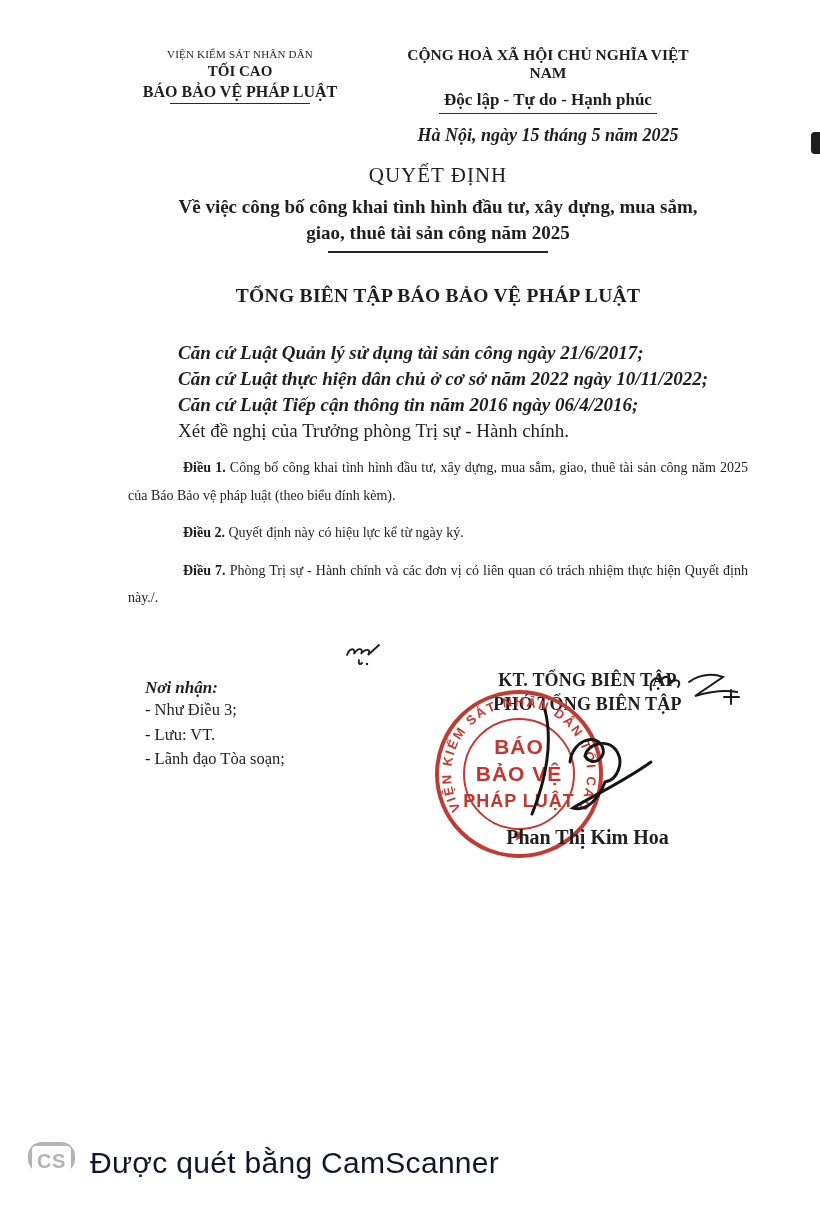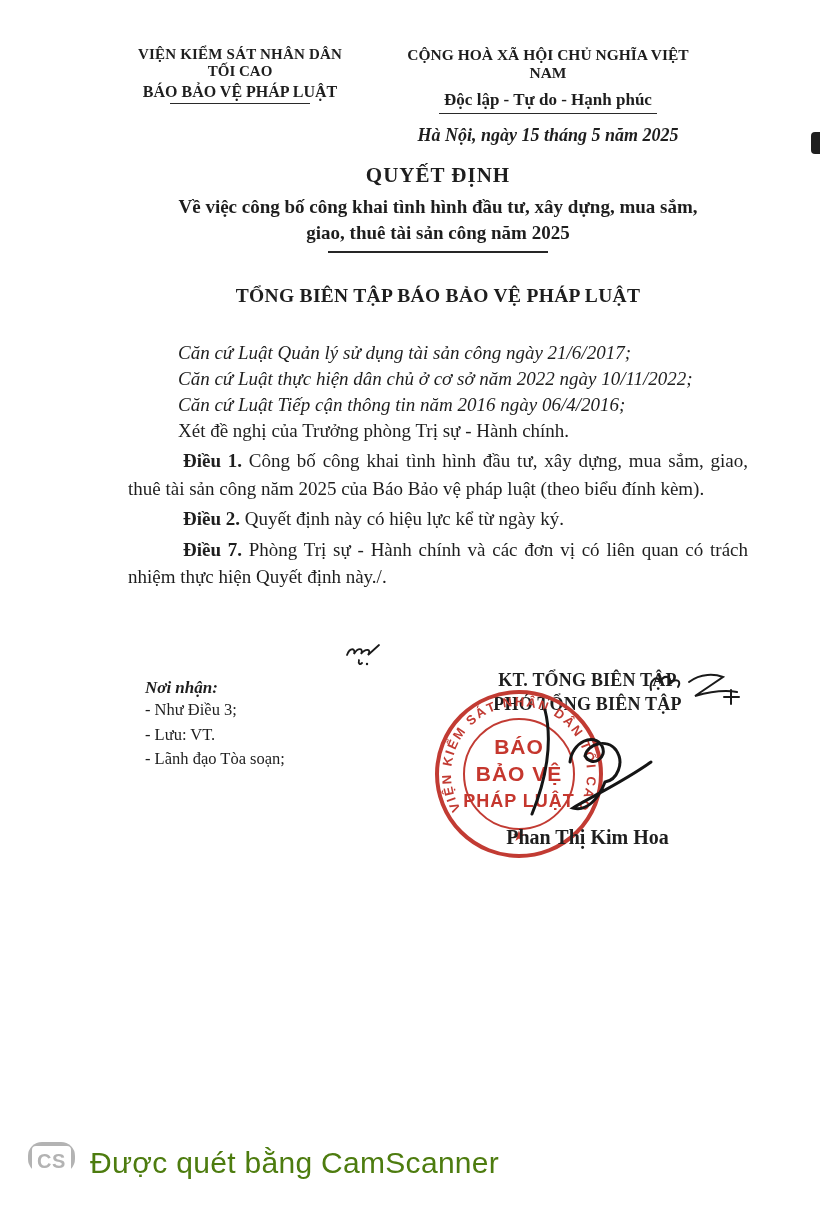--- a/index.html
+++ b/index.html
@@ -2,47 +2,47 @@
 <html><head>
 <meta charset="utf-8">
 <style>
   html,body{margin:0;padding:0;background:#ffffff;}
   body{width:820px;height:1214px;position:relative;overflow:hidden;
        font-family:"Liberation Serif","DejaVu Serif",serif;color:#1e1e1e;}
   .abs{position:absolute;}
 
   
   .hdr-left{left:126px;top:46px;width:228px;text-align:center;}
-  .hdr-left .l1{font-size:15px;font-weight:700;letter-spacing:.2px;line-height:17px;}
+  .hdr-left .l1{font-size:11px;font-weight:400;letter-spacing:.2px;line-height:17px;}
   .hdr-left .l2{font-size:15px;font-weight:700;line-height:17px;}
   .hdr-left .l3{font-size:16px;font-weight:700;line-height:19px;margin-top:2px;}
   .unit-underline{width:140px;height:0;border-top:1.6px solid #2a2a2a;margin:2px auto 0;}
   .hdr-left .l4{font-size:18px;font-weight:600;margin-top:4px;}
 
   .hdr-right{left:392px;top:46px;width:312px;text-align:center;}
   .hdr-right .l1{font-size:15.5px;font-weight:700;line-height:18px;}
   .hdr-right .l2{font-size:17px;font-weight:700;margin-top:8px;
                  display:inline-block;border-bottom:1.6px solid #2a2a2a;padding:0 5px 3px;}
   .hdr-right .l3{font-size:18px;font-weight:700;font-style:italic;margin-top:11px;}
 
   .edge-mark{right:0;top:132px;width:9px;height:22px;background:#1f1f1f;border-radius:4px 0 0 4px;}
 
   
   .main{left:128px;top:160px;width:620px;}
-  .doc-title{text-align:center;font-size:21px;font-weight:700;letter-spacing:1px;padding-top:3px;}
+  .doc-title{text-align:center;font-size:21px;font-weight:400;letter-spacing:1px;padding-top:3px;}
   .doc-subject{text-align:center;font-size:19px;font-weight:700;line-height:26px;margin-top:6px;}
   .subject-underline{width:220px;height:0;border-top:2px solid #262626;margin:5px auto 0;}
   .issuer{text-align:center;font-size:19.5px;font-weight:700;letter-spacing:.3px;margin-top:32px;}
 
   .preamble{margin-top:33px;font-size:19px;line-height:26px;}
-  .preamble .cit{font-style:italic;text-indent:50px;}
+  .preamble .cit{font-style:italic;text-indent:50px;font-weight:bold;}
   .preamble .prop{text-indent:50px;}
 
   .decision-heading{text-align:center;font-size:20px;font-weight:700;letter-spacing:.5px;margin-top:33px;}
-  .article{font-size:19px;line-height:27.5px;text-align:justify;text-indent:55px;margin:3px 0 0;}
+  .article{font-size:14px;line-height:27.5px;text-align:justify;text-indent:55px;margin:10px 0 0;}
   .article b{font-weight:700;}
 
   
   .recipients{left:145px;top:678px;width:240px;}
   .recipients .head{font-size:17px;font-weight:700;font-style:italic;}
   .recipients .item{font-size:16.5px;line-height:24.5px;}
 
   .sig-block{left:455px;top:668px;width:265px;text-align:center;}
   .sig-block .t1,.sig-block .t2{font-size:18px;font-weight:700;line-height:24px;letter-spacing:.2px;}
   .signer-name{left:455px;top:826px;width:265px;text-align:center;font-size:20px;font-weight:700;}
@@ -51,21 +51,21 @@
   .sig-svg{pointer-events:none;}
 
   
   .cs-icon{left:28px;top:1142px;width:47px;height:31px;background:#b3b3b3;border-radius:14px;
            box-sizing:border-box;padding:4px 4px 12px 4px;}
   .cs-icon .cs-inner{background:#ffffff;height:30px;border-radius:4px 4px 0 0;
            display:flex;align-items:center;justify-content:center;
            font-family:"Liberation Sans","DejaVu Sans",sans-serif;
            font-weight:800;font-size:20px;color:#b3b3b3;letter-spacing:.5px;}
   .cs-text{left:90px;top:1146px;font-family:"Liberation Sans","DejaVu Sans",sans-serif;
-           font-size:30px;color:#4d7c0f;letter-spacing:.3px;}
+           font-size:30px;color:#0f172a;letter-spacing:.3px;}
 </style>
 </head>
 <body>
 
 <div class="abs hdr-left">
   <div class="l1">VIỆN KIỂM SÁT NHÂN DÂN</div>
   <div class="l2">TỐI CAO</div>
   <div class="l3">BÁO BẢO VỆ PHÁP LUẬT</div>
   <div class="unit-underline"></div>
 </div>

